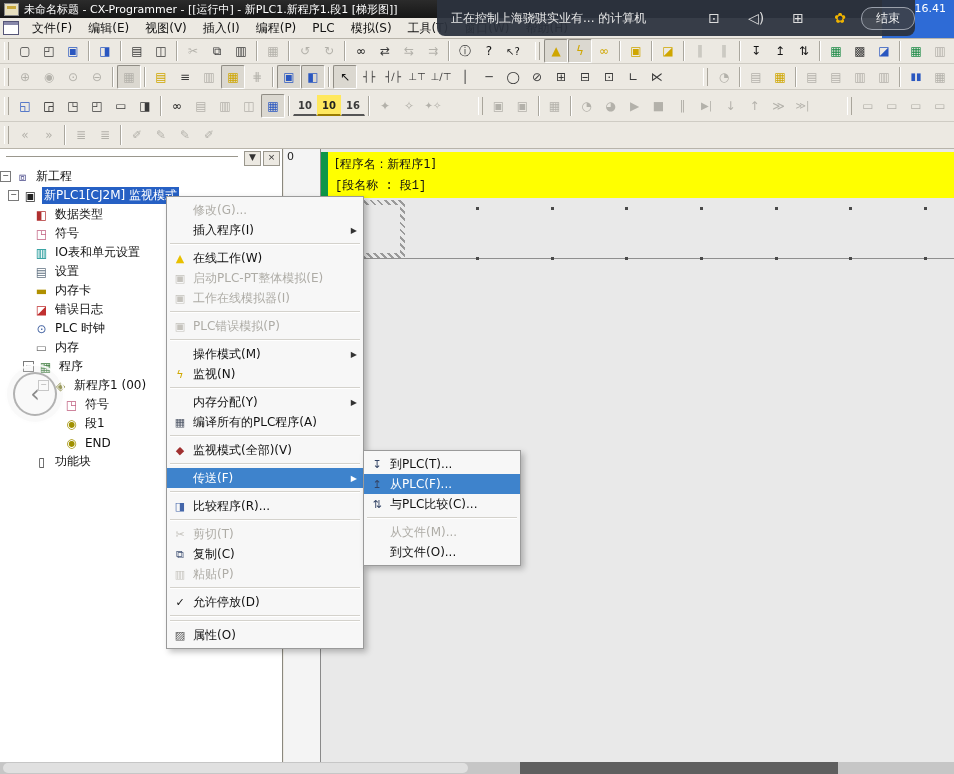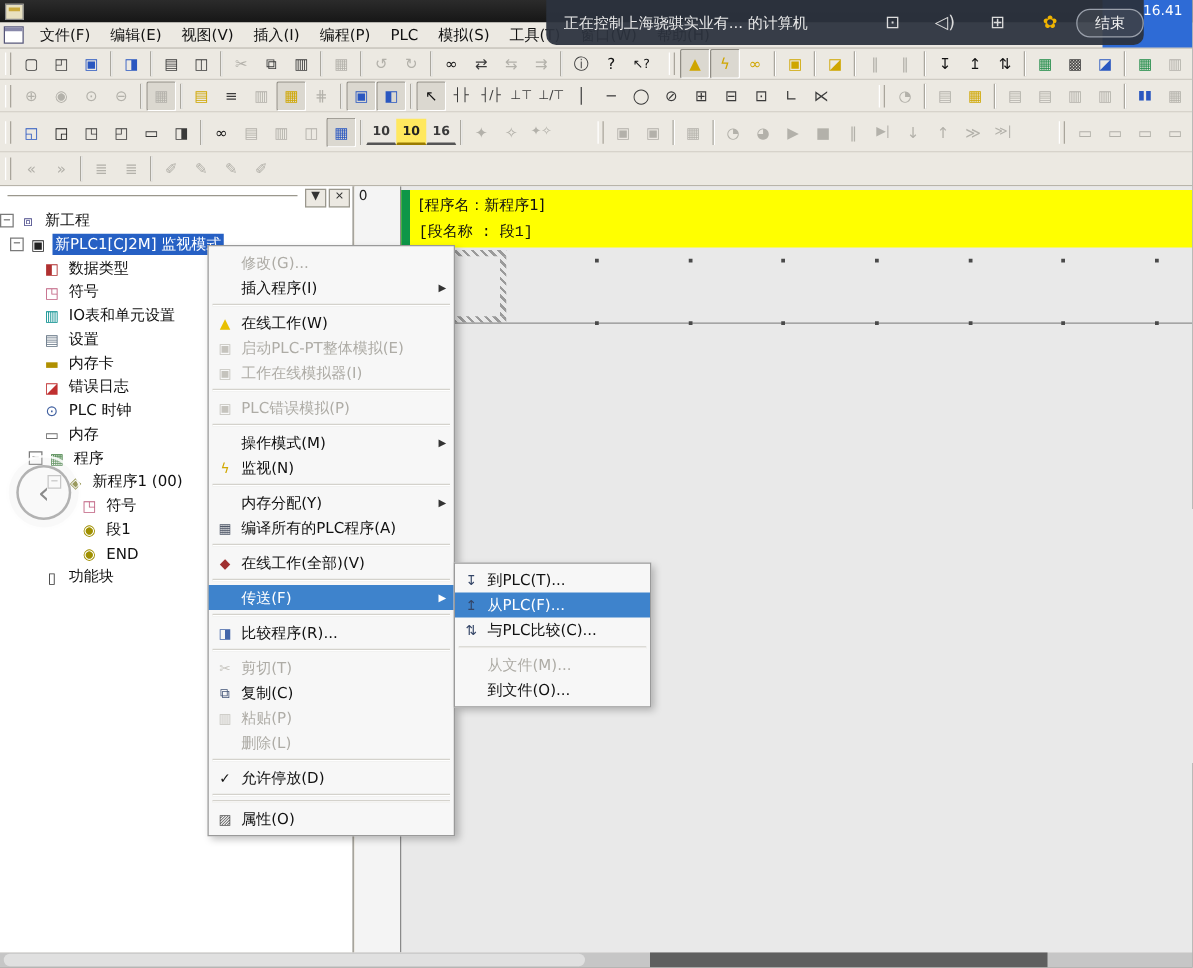--- a/index.html
+++ b/index.html
@@ -91,20 +91,21 @@
   #backoverlay .inner{width:40px;height:40px;border:2px solid rgba(160,160,160,.8);border-radius:50%;
                display:flex;align-items:center;justify-content:center;font-size:24px;color:#8a8a8a;background:rgba(250,250,250,.5);}
 </style>
 </head>
 <body>
 
 <div id="screen">
 
   <div id="titlebar">
     <span class="app-ic"></span>
+    <span>未命名标题 - CX-Programmer - [[运行中] - 新PLC1.新程序1.段1 [梯形图]]</span>
   </div>
 
   <div id="bluecorner">
     <span>.16.41</span>
   </div>
 
   <div id="menubar">
     <span class="mdi-ic"></span>
   <span class="menu-top-item">文件(F)</span>
       <span class="menu-top-item">编辑(E)</span>
@@ -446,21 +447,21 @@
         <span>内存分配(Y)</span>
         <span class="arrow">▶</span>
       </div>
       <div class="menu-item">
         <span class="gut" style="color: rgb(80, 88, 104);">▦</span>
         <span>编译所有的PLC程序(A)</span>
       </div>
       <div class="menu-sep"></div>
       <div class="menu-item">
         <span class="gut" style="color: rgb(160, 48, 48);">◆</span>
-        <span>在线工作(全部)(V)</span>
+        <span>监视模式(全部)(V)</span>
       </div>
       <div class="menu-sep"></div>
       <div class="menu-item hl">
         <span class="gut"></span>
         <span>传送(F)</span>
         <span class="arrow">▶</span>
       </div>
       <div class="menu-sep"></div>
       <div class="menu-item">
         <span class="gut" style="color: rgb(68, 102, 170);">◨</span>
@@ -471,24 +472,20 @@
         <span class="gut" style="color: rgb(153, 153, 153);">✂</span>
         <span>剪切(T)</span>
       </div>
       <div class="menu-item">
         <span class="gut" style="color: rgb(68, 85, 119);">⧉</span>
         <span>复制(C)</span>
       </div>
       <div class="menu-item disabled">
         <span class="gut" style="color: rgb(153, 153, 153);">▥</span>
         <span>粘贴(P)</span>
-      </div>
-      <div class="menu-item disabled">
-        <span class="gut"></span>
-        <span>删除(L)</span>
       </div>
       <div class="menu-sep"></div>
       <div class="menu-item">
         <span class="gut">✓</span>
         <span>允许停放(D)</span>
       </div>
       <div class="menu-sep"></div>
       <div class="menu-sep"></div>
       <div class="menu-item">
         <span class="gut" style="color: rgb(85, 85, 85);">▨</span>

